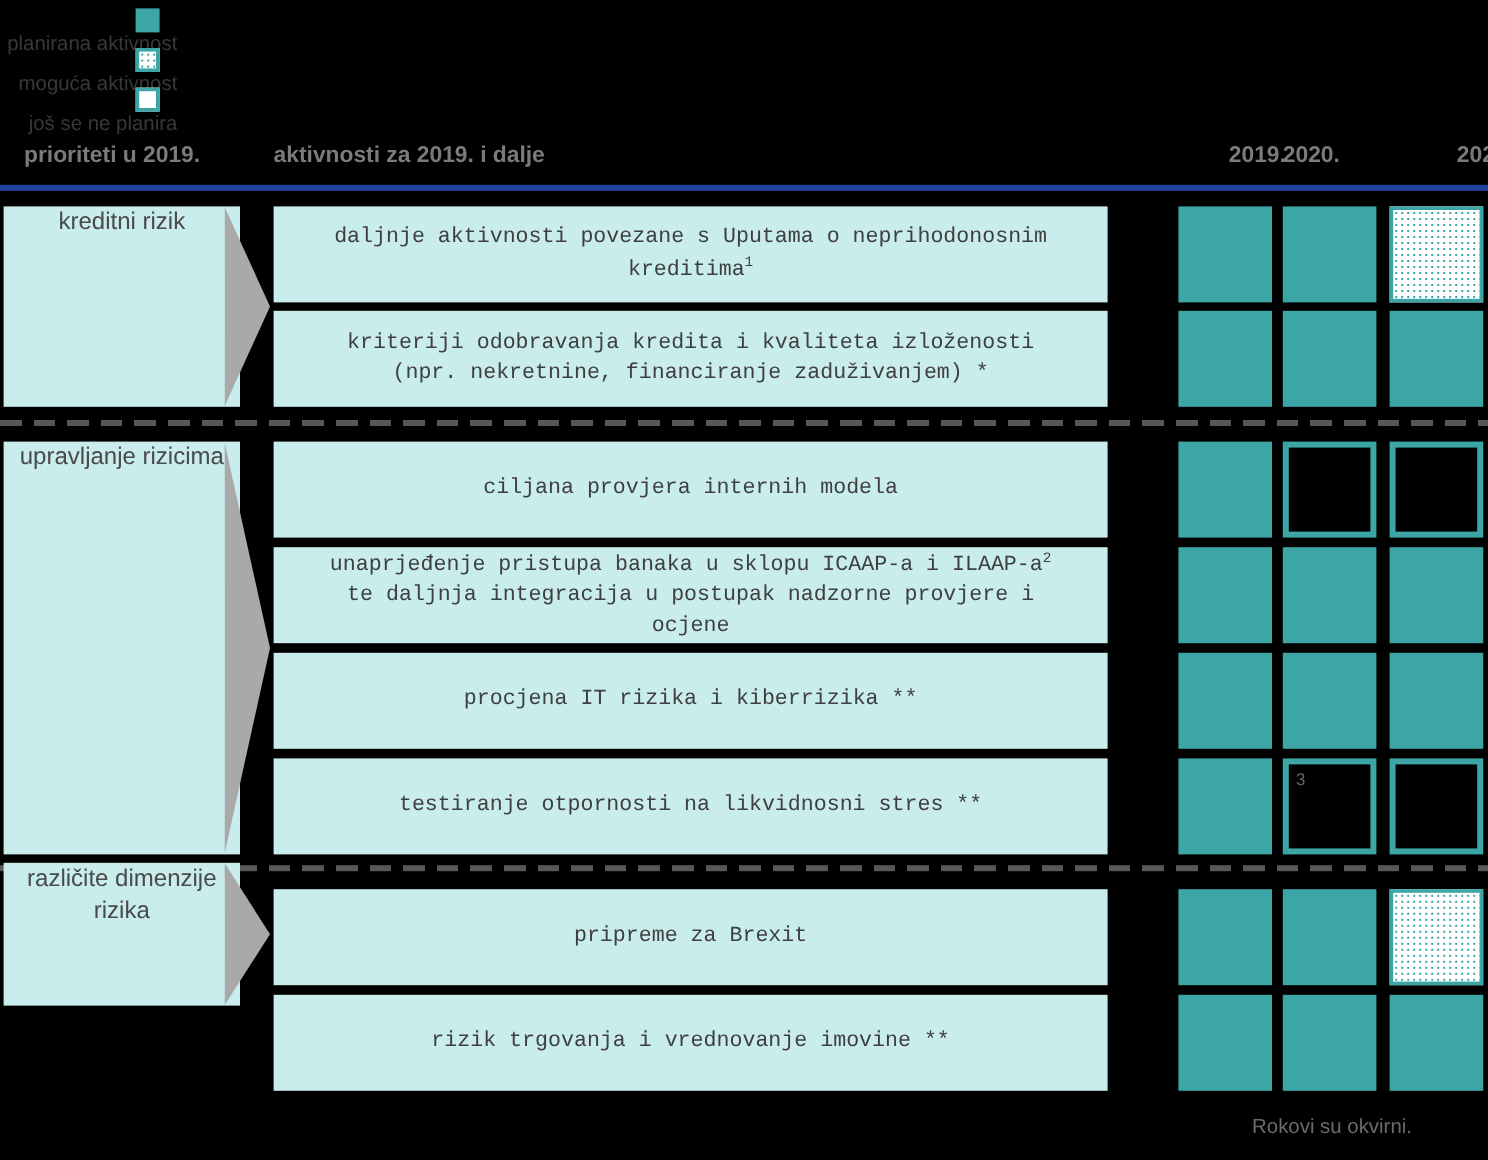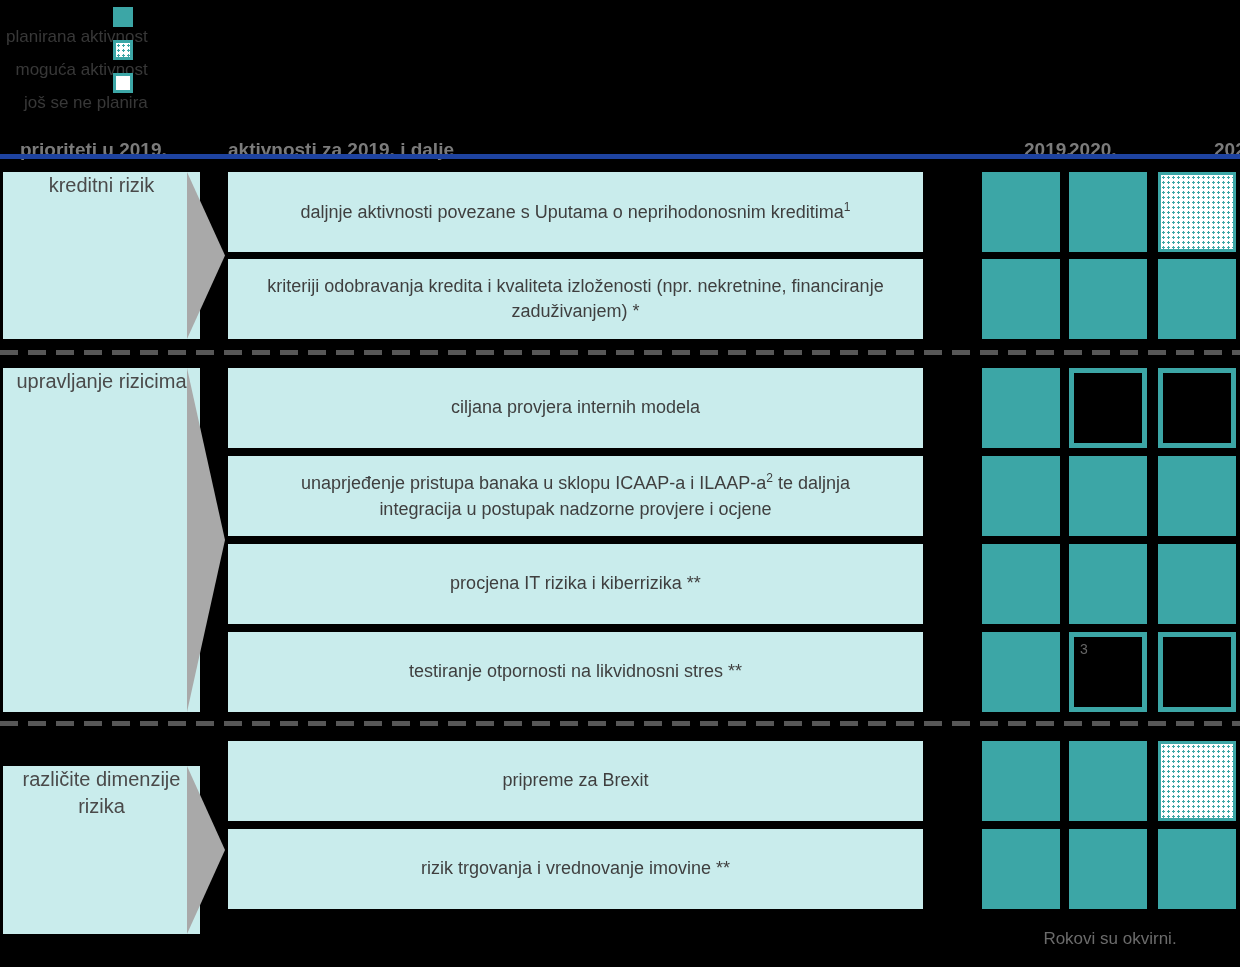--- a/index.html
+++ b/index.html
@@ -14,35 +14,35 @@
 
   
   [data-state="planned"]{background:#3ca6a6;}
   [data-state="possible"]{background-color:#ffffff;
       background-image:radial-gradient(#3ca6a6 1.15px,transparent 1.3px);
       background-size:5px 5px;border:3px solid #3ca6a6;}
   .legend [data-state="not_planned"]{background:#ffffff;border:3px solid #3ca6a6;}
   .cell[data-state="not_planned"]{background:transparent;border:5px solid #3ca6a6;}
 
   
-  .colhead{position:absolute;top:119px;color:#7b7b7b;font-weight:bold;font-size:19px;white-space:nowrap;margin-top:20px;}
+  .colhead{position:absolute;top:119px;color:#7b7b7b;font-weight:bold;font-size:19px;white-space:nowrap;}
   .colhead.center{text-align:left;}
   .blue-rule{position:absolute;left:0;top:154px;width:1240px;height:5px;background:#1e43a0;}
 
   
   .cat{position:absolute;left:3px;width:197px;background:#c9ecec;
        display:flex;align-items:flex-start;justify-content:center;text-align:center;
        color:#4a4a4a;font-size:20px;line-height:1.35;padding:0 12px;box-sizing:border-box;}
   .cat-arrow{position:absolute;left:184px;top:0;width:38px;height:100%;background:#a9a9a9;
        clip-path:polygon(0 0,100% 50%,0 100%);}
 
   
   .act{position:absolute;left:228px;width:695px;background:#c9ecec;
        display:flex;align-items:center;justify-content:center;text-align:center;
-       color:#3f3f3f;font-size:18px;line-height:1.4;padding:0 38px;box-sizing:border-box;}
+       color:#3f3f3f;font-size:18px;line-height:1.4;padding:0 38px;box-sizing:border-box;font-family:Liberation Mono, monospace;}
   .act p{margin:0;}
   .act sup{font-size:12px;}
 
   
   .cell{position:absolute;width:78px;height:80px;box-sizing:border-box;}
   .cell-note{position:absolute;top:4px;left:6px;font-size:14px;color:#666;}
 
   
   .dashed{position:absolute;left:0;width:1240px;height:5px;
        background:repeating-linear-gradient(90deg,#575757 0,#575757 18px,transparent 18px,transparent 28px);}
@@ -121,21 +121,21 @@
   <div class="cell" style="top:544px;left:1069px" data-state="planned"></div>
   <div class="cell" style="top:544px;left:1158px" data-state="planned"></div>
   <div class="cell" style="top:632px;left:982px" data-state="planned"></div>
   <div class="cell" style="top:632px;left:1069px" data-state="not_planned">
     <span class="cell-note">3</span>
   </div>
   <div class="cell" style="top:632px;left:1158px" data-state="not_planned"></div>
 
   <div class="dashed" style="top:721px"></div>
 
-  <div class="cat" style="top:766px;height:168px">
+  <div class="cat" style="top:719px;height:119px">
     <span>različite dimenzije rizika</span>
     <span class="cat-arrow"></span>
   </div>
   <div class="act" style="top:741px;height:80px">
     <p><span>pripreme za Brexit</span></p>
   </div>
   <div class="act" style="top:829px;height:80px">
     <p><span>rizik trgovanja i vrednovanje imovine **</span></p>
   </div>
   <div class="cell" style="top:741px;left:982px" data-state="planned"></div>

